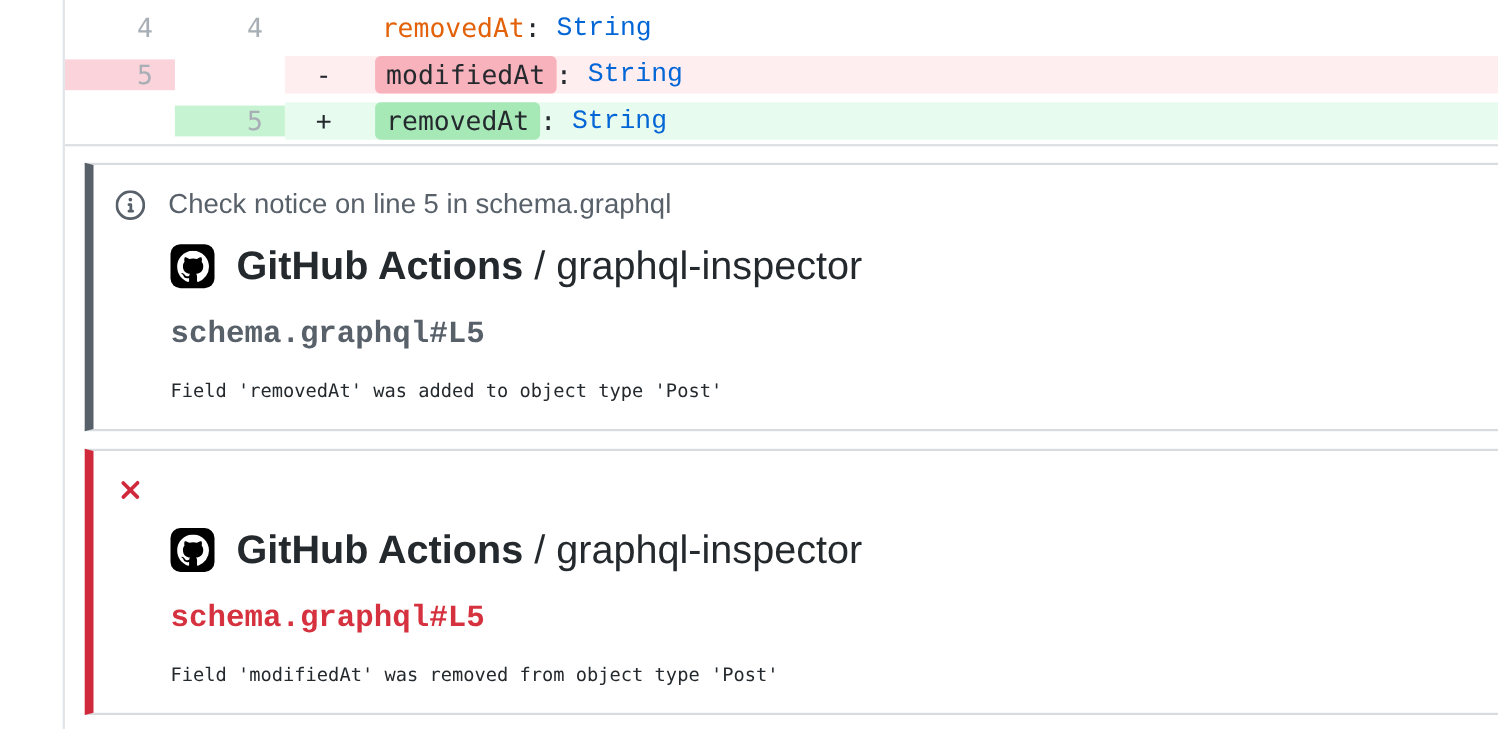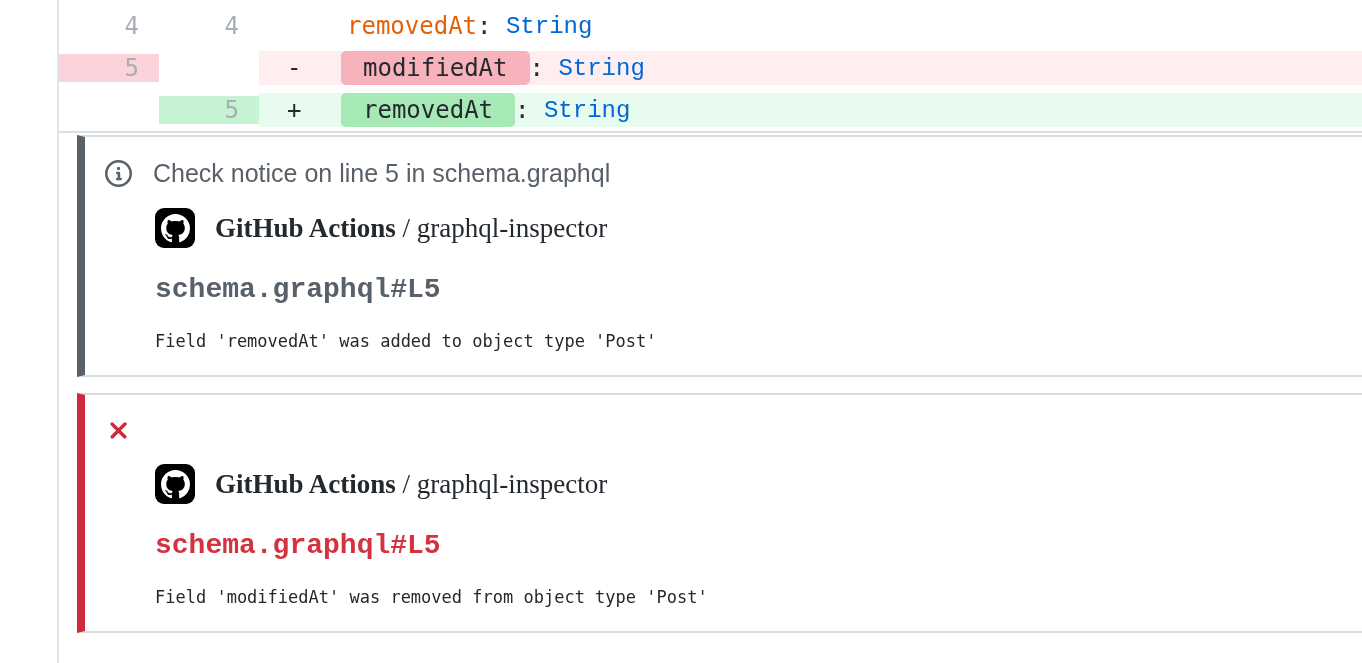--- a/index.html
+++ b/index.html
@@ -19,42 +19,42 @@
   .marker { display:inline-block; width:60px; color:var(--text-primary); }
   .row-context .ln { background:#fff; }
   .row-context .code-cell { background:#fff; }
   .row-del .ln { background:var(--deletion-gutter-bg); }
   .row-del .code-cell { background:var(--deletion-line-bg); }
   .row-add .ln { background:var(--addition-gutter-bg); }
   .row-add .code-cell { background:var(--addition-line-bg); }
   .tok-prop { color:var(--syntax-property); }
   .tok-type { color:var(--syntax-type);font-family:Liberation Mono, monospace; }
   .tok-plain { color:var(--text-primary); }
-  .pill { border-radius:5px; padding:3px 22px; margin-left:-6px; color:var(--text-primary); }
+  .pill { border-radius:5px; padding:3px 10px; margin-left:-6px; color:var(--text-primary); }
   .pill-del { background:var(--deletion-word-bg); }
   .pill-add { background:var(--addition-word-bg);text-align:center; }
 
   
   .annotations { padding-left:18px; }
   .ann-card {
     background:#fff;
     border-top:2px solid var(--border);
     border-bottom:2px solid var(--border);
     border-left:8px solid var(--notice-accent);
     padding:22px 0 24px 20px;
   }
-  .ann-card.first { margin-top:2px; }
+  .ann-card.first { margin-top:15px; }
   .ann-card.second { margin-top:16px; }
   .ann-failure { border-left-color:var(--failure-accent); }
   .ann-title-row { display:flex; align-items:center; gap:21px; color:var(--text-muted); font-size:25px; }
   .ann-icon { width:27px; height:27px; flex:0 0 auto; display:flex; align-items:center; justify-content:center; }
   .ann-body { margin-left:50px; }
   .ann-app-row { display:flex; align-items:center; gap:20px; margin-top:20px; }
   .gh-logo { width:40px; height:40px; background:#000; border-radius:9px; display:flex; align-items:center; justify-content:center; flex:0 0 auto; }
-  .ann-app-text { font-size:27px; color:var(--text-primary);font-family:Liberation Serif, serif; }
+  .ann-app-text { font-size:36px; color:var(--text-primary); }
   .ann-app-name { font-weight:bold; }
   .ann-workflow { font-weight:normal; }
   .ann-file { margin-top:26px; font-size:28px; font-weight:bold; color:var(--text-muted); cursor:pointer;font-family:Liberation Mono, monospace; }
   .ann-failure .ann-file { color:var(--failure-link); }
   .ann-message { margin-top:26px; font-family:"DejaVu Sans Mono","Liberation Mono",monospace; font-size:17px; color:var(--text-primary); white-space:pre; }
 </style>
 </head>
 <body>
 
 <div class="screen">

